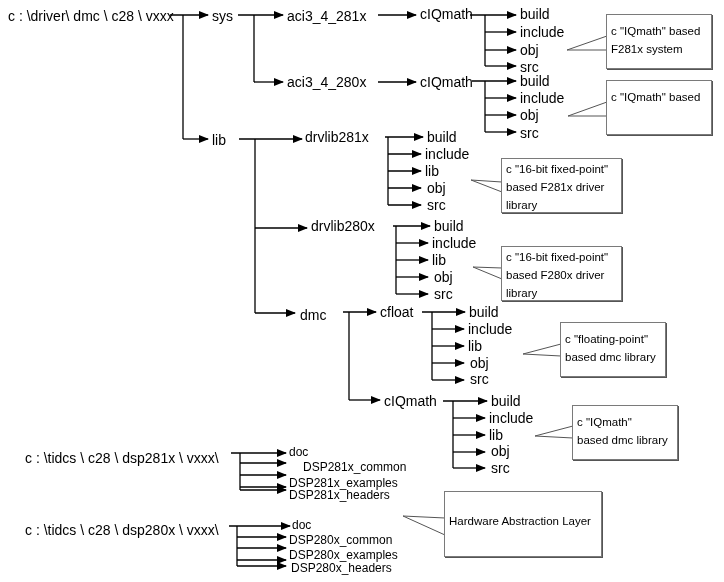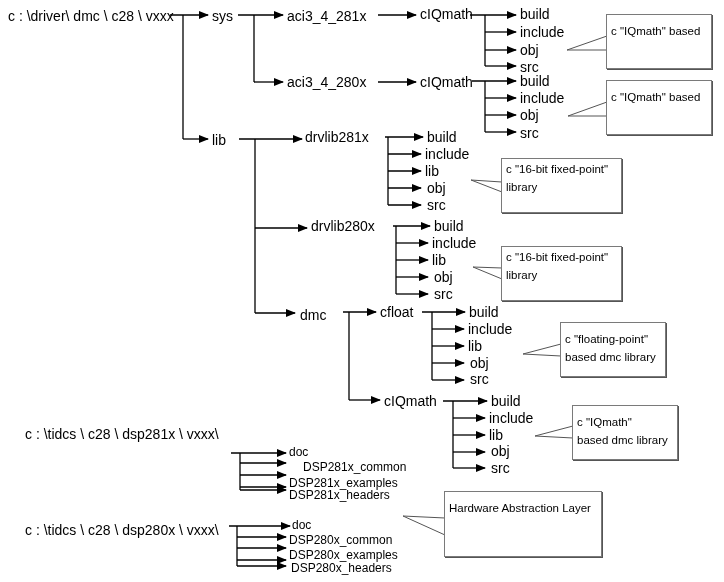--- a/index.html
+++ b/index.html
@@ -136,49 +136,52 @@
 <div class="lbl" style="left:470px;top:355px">obj</div>
 <div class="lbl" style="left:470px;top:371px">src</div>
 
 <div class="lbl" style="left:384px;top:393px">cIQmath</div>
 <div class="lbl" style="left:491px;top:393px">build</div>
 <div class="lbl" style="left:489px;top:410px">include</div>
 <div class="lbl" style="left:489px;top:427px">lib</div>
 <div class="lbl" style="left:491px;top:443px">obj</div>
 <div class="lbl" style="left:491px;top:460px">src</div>
 
-<div class="lbl" style="left:25px;top:426px">c : \tidcs \ c28 \ dsp281x \ vxxx\</div>
+<div class="lbl" style="left:25px;top:450px">c : \tidcs \ c28 \ dsp281x \ vxxx\</div>
 <div class="lbl sm" style="left:289px;top:446px">doc</div>
 <div class="lbl sm" style="left:303px;top:461px">DSP281x_common</div>
 <div class="lbl sm" style="left:289px;top:477px">DSP281x_examples</div>
 <div class="lbl sm" style="left:289px;top:489px">DSP281x_headers</div>
 
 <div class="lbl" style="left:25px;top:522px">c : \tidcs \ c28 \ dsp280x \ vxxx\</div>
 <div class="lbl sm" style="left:292px;top:519px">doc</div>
 <div class="lbl sm" style="left:289px;top:534px">DSP280x_common</div>
 <div class="lbl sm" style="left:289px;top:549px">DSP280x_examples</div>
 <div class="lbl sm" style="left:291px;top:562px">DSP280x_headers</div>
 
 <div class="note" style="left:606px;top:14px;width:106px;height:55px;padding-top:7px">
   <div>c "IQmath" based</div>
+    <div>F281x system</div>
 </div>
 <div class="note" style="left:606px;top:80px;width:106px;height:55px;padding-top:7px">
   <div>c "IQmath" based</div>
 </div>
 <div class="note" style="left:501px;top:158px;width:121px;height:55px">
   <div>c "16-bit fixed-point"</div>
+    <div>based F281x driver</div>
     <div>library</div>
 </div>
 <div class="note" style="left:501px;top:246px;width:121px;height:55px">
   <div>c "16-bit fixed-point"</div>
+    <div>based F280x driver</div>
     <div>library</div>
 </div>
 <div class="note" style="left:560px;top:322px;width:106px;height:55px;padding-top:7px">
   <div>c "floating-point"</div>
     <div>based dmc library</div>
 </div>
 <div class="note" style="left:572px;top:405px;width:106px;height:55px;padding-top:7px">
   <div>c "IQmath"</div>
     <div>based dmc library</div>
 </div>
-<div class="note" style="left:444px;top:491px;width:158px;height:66px;padding-top:7px">
+<div class="note" style="left:444px;top:491px;width:158px;height:66px;padding-top:20px">
   <div>Hardware Abstraction Layer</div>
 </div>
 
 </body></html>

